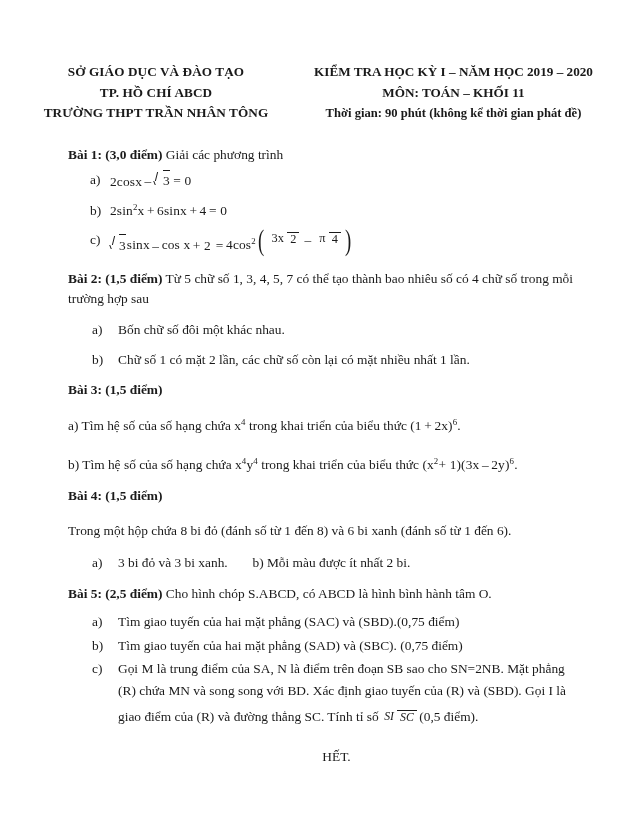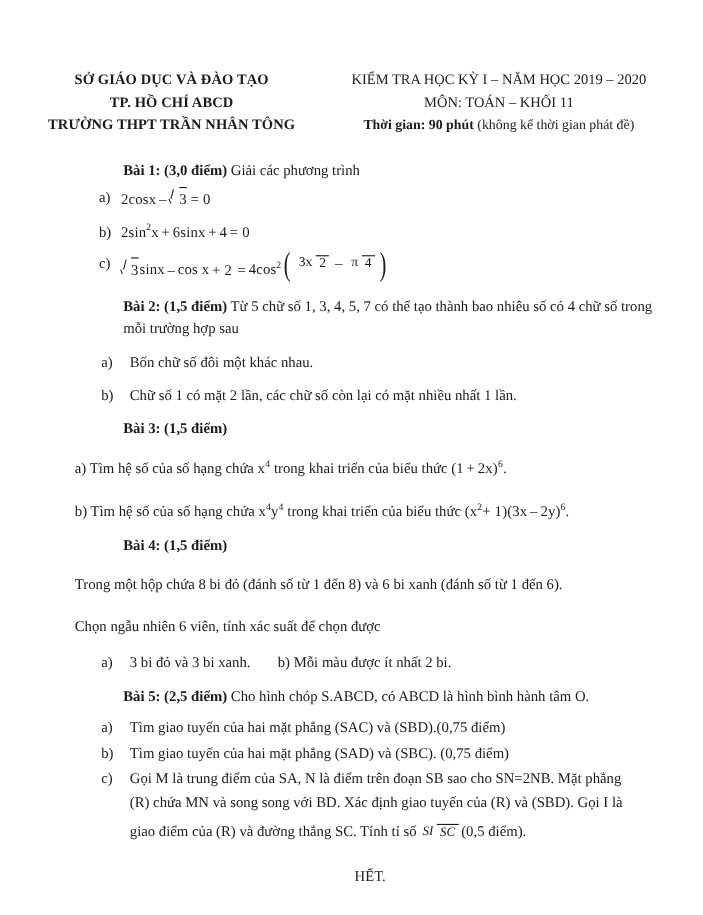--- a/index.html
+++ b/index.html
@@ -39,40 +39,39 @@
     font-size: 13.2px;
     line-height: 20.5px;
     letter-spacing: 0.1px;
   }
   .hdr-right {
     flex: 1;
     text-align: center;
     font-size: 13.2px;
     line-height: 20.5px;
   }
-  .hdr-right .r1, .hdr-right .r2 { font-weight: normal; }
+  .hdr-right .r1, .hdr-right .r2 { font-weight: bold; }
   .hdr-right .r3 { font-size: 12.6px; }
   .hdr-right .r3 b { font-weight: bold; }
-  .hdr-right .r3 span.normal { font-weight: normal; }
+  .hdr-right .r3 span.normal { font-weight: bold; }
 
   
   .content {
     padding: 0 34px 0 68px;
     margin-top: 24px;
     font-size: 13.4px;
     line-height: 1.0;
   }
 
   .blk { margin-bottom: 0; }
 
   .q-head {
     font-size: 13.4px;
     margin-top: 0;
     margin-bottom: 9px;
-    margin-left: 44px;
   }
   .q-head b { font-weight: bold; }
 
   .para {
     font-size: 13.4px;
     margin-bottom: 12px;
     line-height: 1.5;
     margin-top: 19px;
   }
 
@@ -274,21 +273,20 @@
         <span>trong khai triển của biểu thức</span>
         <span class="math nowrap"><span>(x</span><sup class="ex">2</sup><span>+ 1)(3x</span><span class="op">–</span><span>2y)</span><sup class="ex">6</sup><span>.</span></span>
       </div>
     </div>
 
     <div class="blk">
       <div class="q-head" style="margin-bottom:12px;">
         <b>Bài 4: (1,5 điểm)</b>
       </div>
       <div class="para">Trong một hộp chứa 8 bi đỏ (đánh số từ 1 đến 8) và 6 bi xanh (đánh số từ 1 đến 6).</div>
-      <div class="para">Chọn ngẫu nhiên 6 viên, tính xác suất để chọn được</div>
       <div class="item ind2" style="margin-bottom:14px;">
         <div class="lbl wide">a)</div>
         <div class="bdy">
           <span>3 bi đỏ và 3 bi xanh.</span>
           <span style="display:inline-block;width:18px;"></span>
           <span>b)</span>
           <span>Mỗi màu được ít nhất 2 bi.</span>
         </div>
       </div>
     </div>

